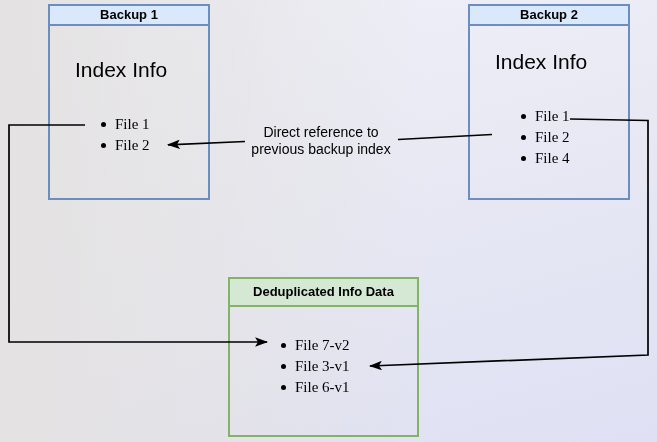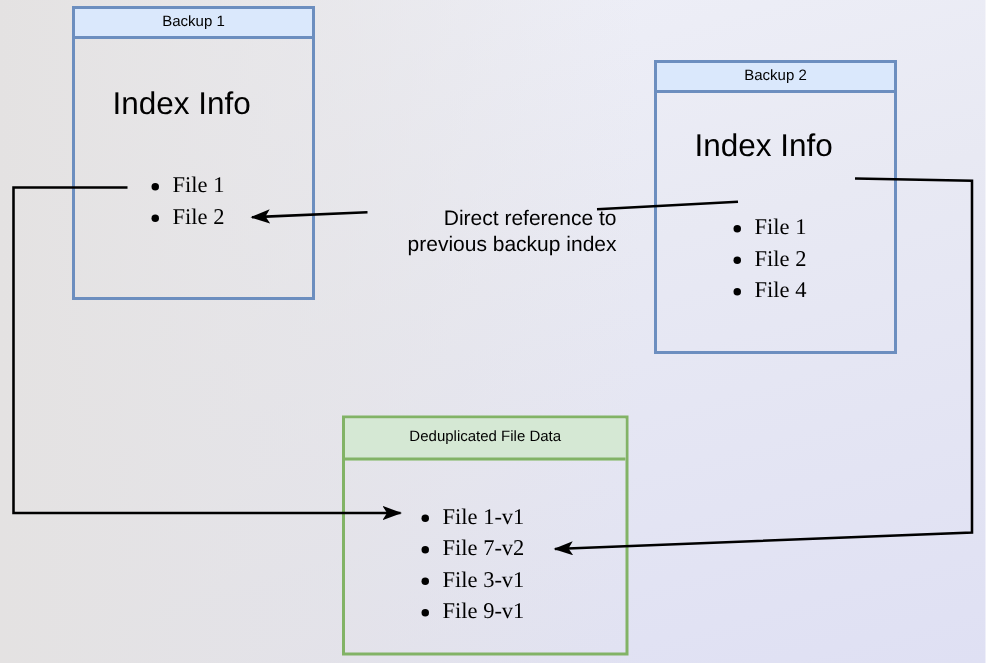--- a/index.html
+++ b/index.html
@@ -25,22 +25,22 @@
     position: absolute;
     box-sizing: border-box;
     border: 2px solid;
     z-index: 2;
     background: transparent;
   }
   .box.blue  { border-color: #6c8ebf; }
   .box.green { border-color: #82b366; }
   .box-header {
     text-align: center;
-    font-weight: normal;
-    font-size: 10px;
+    font-weight: bold;
+    font-size: 13px;
     border-bottom: 2px solid;
   }
   .blue  .box-header { background: #dae8fc; border-color: #6c8ebf; height: 18px; line-height: 18px; }
   .green .box-header { background: #d5e8d4; border-color: #82b366; height: 26px; line-height: 26px; }
   .box-subtitle {
     position: absolute;
     left: 25px;
     font-size: 21px;
     line-height: 20px;
     white-space: nowrap;
@@ -66,28 +66,28 @@
   }
   ul.file-list li::before {
     content: "";
     flex: none;
     width: 5px; height: 5px;
     border-radius: 50%;
     background: #000;
     margin-right: 9px;
   }
   #backup1 { left: 48px;  top: 4px;   width: 162px; height: 196px; }
-  #backup2 { left: 436px; top: 4px;   width: 162px; height: 196px; margin-top: 36px; }
+  #backup2 { left: 468px; top: 4px;   width: 162px; height: 196px; }
   #dedup   { left: 228px; top: 277px; width: 191px; height: 160px; }
   .annotation {
     position: absolute;
-    left: 231px; top: 137px;
+    left: 231px; top: 124px;
     width: 180px;
     z-index: 4;
-    text-align: right;
+    text-align: center;
     font-size: 14px;
     line-height: 17px;
     white-space: pre-line;
   }
 </style>
 </head>
 <body>
 
 <div class="canvas">
 
@@ -119,25 +119,24 @@
     <div class="box-header">Backup 2</div>
     <div class="box-subtitle">Index Info</div>
     <ul class="file-list">
       <li>File 1</li>
       <li>File 2</li>
       <li>File 4</li>
     </ul>
   </div>
 
   <div class="box green" id="dedup">
-    <div class="box-header">Deduplicated File Data</div>
+    <div class="box-header">Deduplicated Info Data</div>
     <ul class="file-list">
-      <li>File 1-v1</li>
       <li>File 7-v2</li>
       <li>File 3-v1</li>
-      <li>File 9-v1</li>
+      <li>File 6-v1</li>
     </ul>
   </div>
 
   <div class="annotation">Direct reference to
 previous backup index</div>
 
 </div>
 
 </body></html>

